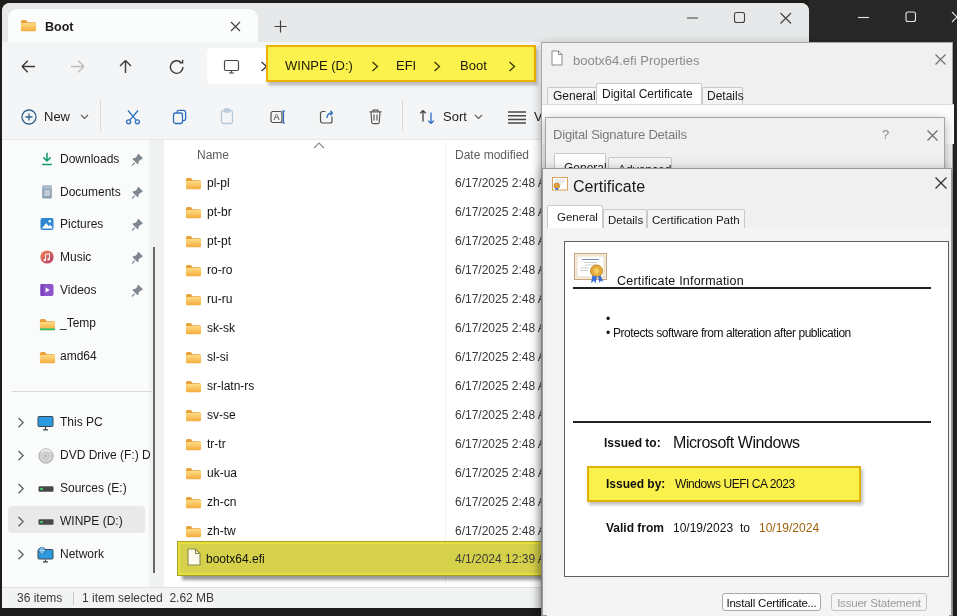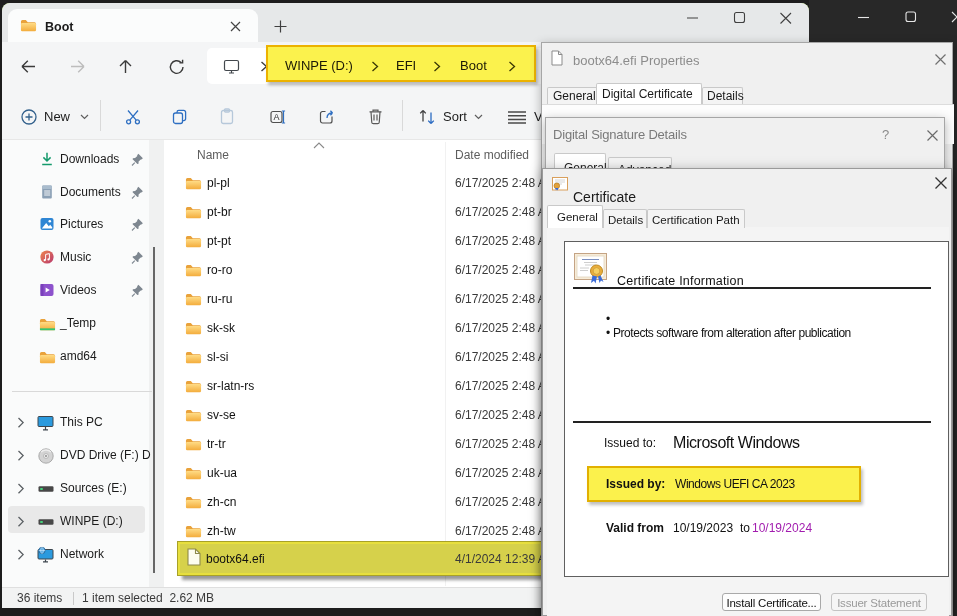--- a/index.html
+++ b/index.html
@@ -403,21 +403,21 @@
  <div class="t" style="left:72px;top:44px;font-size:12px;color:#1a1a1a">Advanced</div>
 </div>
 
 <div id="cert" class="a">
  <svg class="a" style="left:9px;top:8px" width="16" height="14" viewBox="0 0 16 14">
       <rect x="0.5" y="0.5" width="15" height="12.5" fill="#fff" stroke="#d9a05c"></rect>
       <path d="M3 3 h10 M3 5 h10 M3 7 h7" stroke="#c9c9c9" stroke-width="0.8"></path>
       <circle cx="4.8" cy="8.8" r="2.8" fill="#e3a23c" stroke="#b5791e" stroke-width="0.7"></circle>
       <path d="M3.2 11 L4 13.6 L4.8 12.2 L5.6 13.6 L6.4 11 Z" fill="#3468d8"></path>
     </svg>
- <div class="t" style="left:30px;top:20px;font-size:14px;color:#1a1a1a">Certificate</div>
+ <div class="t" style="left:30px;top:10px;font-size:16px;color:#1a1a1a">Certificate</div>
  <svg class="a" style="left:392px;top:8px" width="12" height="12" viewBox="0 0 12 12" stroke="#333" stroke-width="1.3">
       <path d="M0.5 0.5 L11.5 11.5 M11.5 0.5 L0.5 11.5"></path>
     </svg>
  <div id="certpage" class="a"></div>
  <div class="tabsel" style="left:4px;top:36px;width:56px;height:23px"></div>
  <div class="tab1" style="left:60px;top:40px;width:44px;height:19px"></div>
  <div class="tab1" style="left:104px;top:40px;width:98px;height:19px"></div>
  <div class="t" style="left:14px;top:40px;font-size:11.5px;color:#1a1a1a">General</div>
  <div class="t" style="left:65px;top:43px;font-size:11.5px;color:#1a1a1a">Details</div>
  <div class="t" style="left:109px;top:43px;font-size:11.5px;color:#1a1a1a">Certification Path</div>
@@ -431,24 +431,24 @@
   <circle cx="22.5" cy="18" r="3.4" fill="#f6cf60" stroke="#c89530" stroke-width="0.7"></circle>
   <path d="M18.5 22.5 L17 30 L20 27.8 L21.5 30.5 L23 23.5 Z" fill="#3a6bd8"></path>
   <path d="M24 23.5 L25.5 30 L27 27.5 L29.5 29 L26.5 22.5 Z" fill="#3a6bd8"></path>
  </svg>
  <div class="t" style="left:74px;top:104px;font-size:12.5px;font-weight:400;color:#111;letter-spacing:0.2px">Certificate Information</div>
  <div class="a" style="left:30px;top:118px;width:358px;height:2px;background:#222"></div>
  <div class="t" style="left:63px;top:142px;font-size:12px;color:#111">•</div>
  <div class="t" style="left:63px;top:155.5px;font-size:12px;color:#111">•</div>
  <div class="t cr" style="left:70px;top:155.5px;font-size:12px;color:#111">Protects software from alteration after publication</div>
  <div class="a" style="left:30px;top:252px;width:358px;height:2px;background:#222"></div>
- <div class="t" style="left:61px;top:266px;font-size:12px;font-weight:400;color:#111">Issued to:</div>
+ <div class="t" style="left:61px;top:266px;font-size:12px;font-weight:700;color:#111">Issued to:</div>
  <div class="t cr" style="left:130px;top:266px;font-size:16px;color:#111">Microsoft Windows</div>
  <div id="ybox" class="a"></div>
  <div class="t" style="left:63px;top:307px;font-size:12px;font-weight:700;color:#111">Issued by:</div>
  <div class="t cr" style="left:132px;top:307px;font-size:12px;color:#111">Windows UEFI CA 2023</div>
  <div class="t" style="left:63px;top:351px;font-size:12px;font-weight:700;color:#111">Valid from</div>
  <div class="t" style="left:130px;top:351px;font-size:12px;color:#111">10/19/2023</div>
  <div class="t" style="left:197px;top:351px;font-size:12px;font-weight:400;color:#111">to</div>
- <div class="t" style="left:209px;top:351px;font-size:12px;color:#a21caf">10/19/2024</div>
+ <div class="t" style="left:216px;top:351px;font-size:12px;color:#a16207">10/19/2024</div>
  <div class="btn" style="left:179px;top:424px;width:99px;height:18px;line-height:18px">Install Certificate...</div>
  <div class="btn" style="left:288px;top:424px;width:96px;height:18px;line-height:18px;color:#9a9a9a;background:#f5f5f5;border-color:#c3c3c3">Issuer Statement</div>
 </div>
 
 </body></html>

